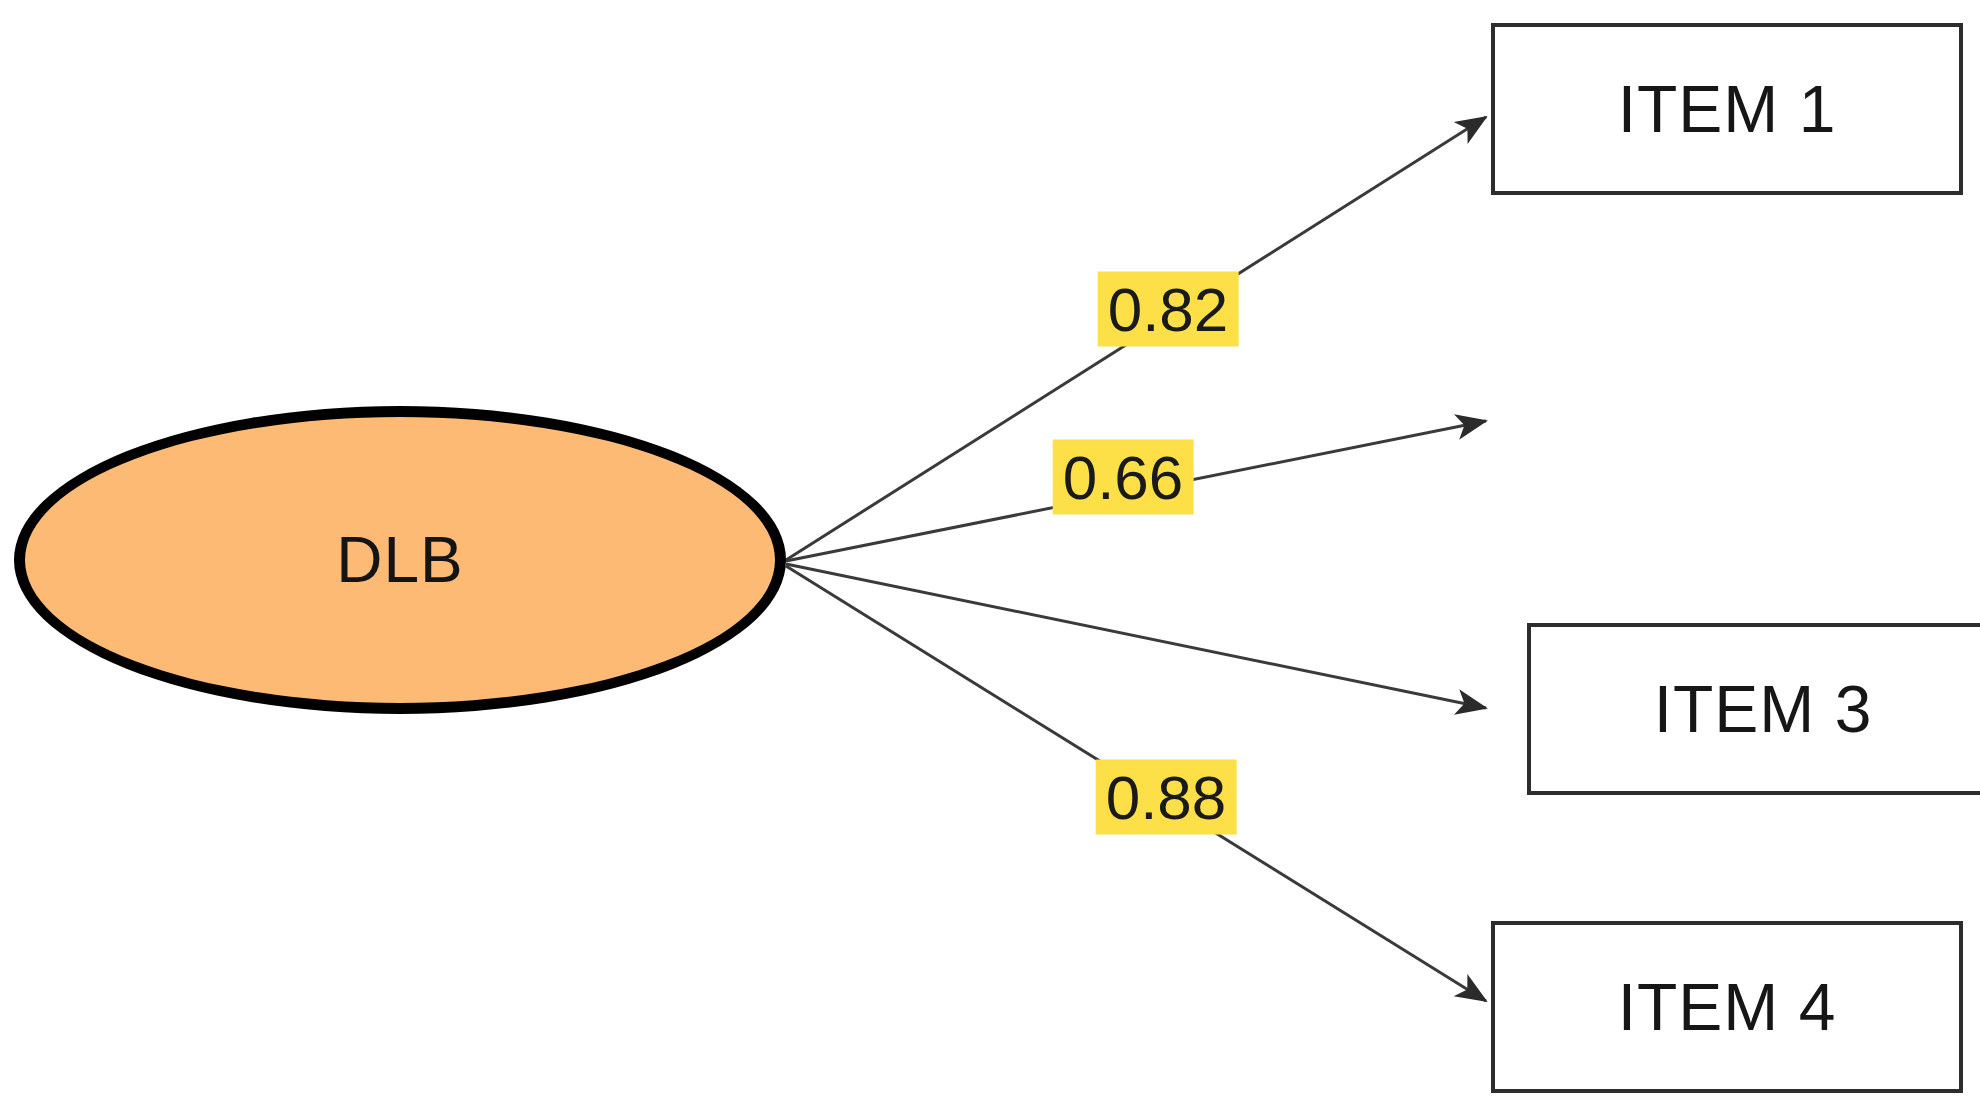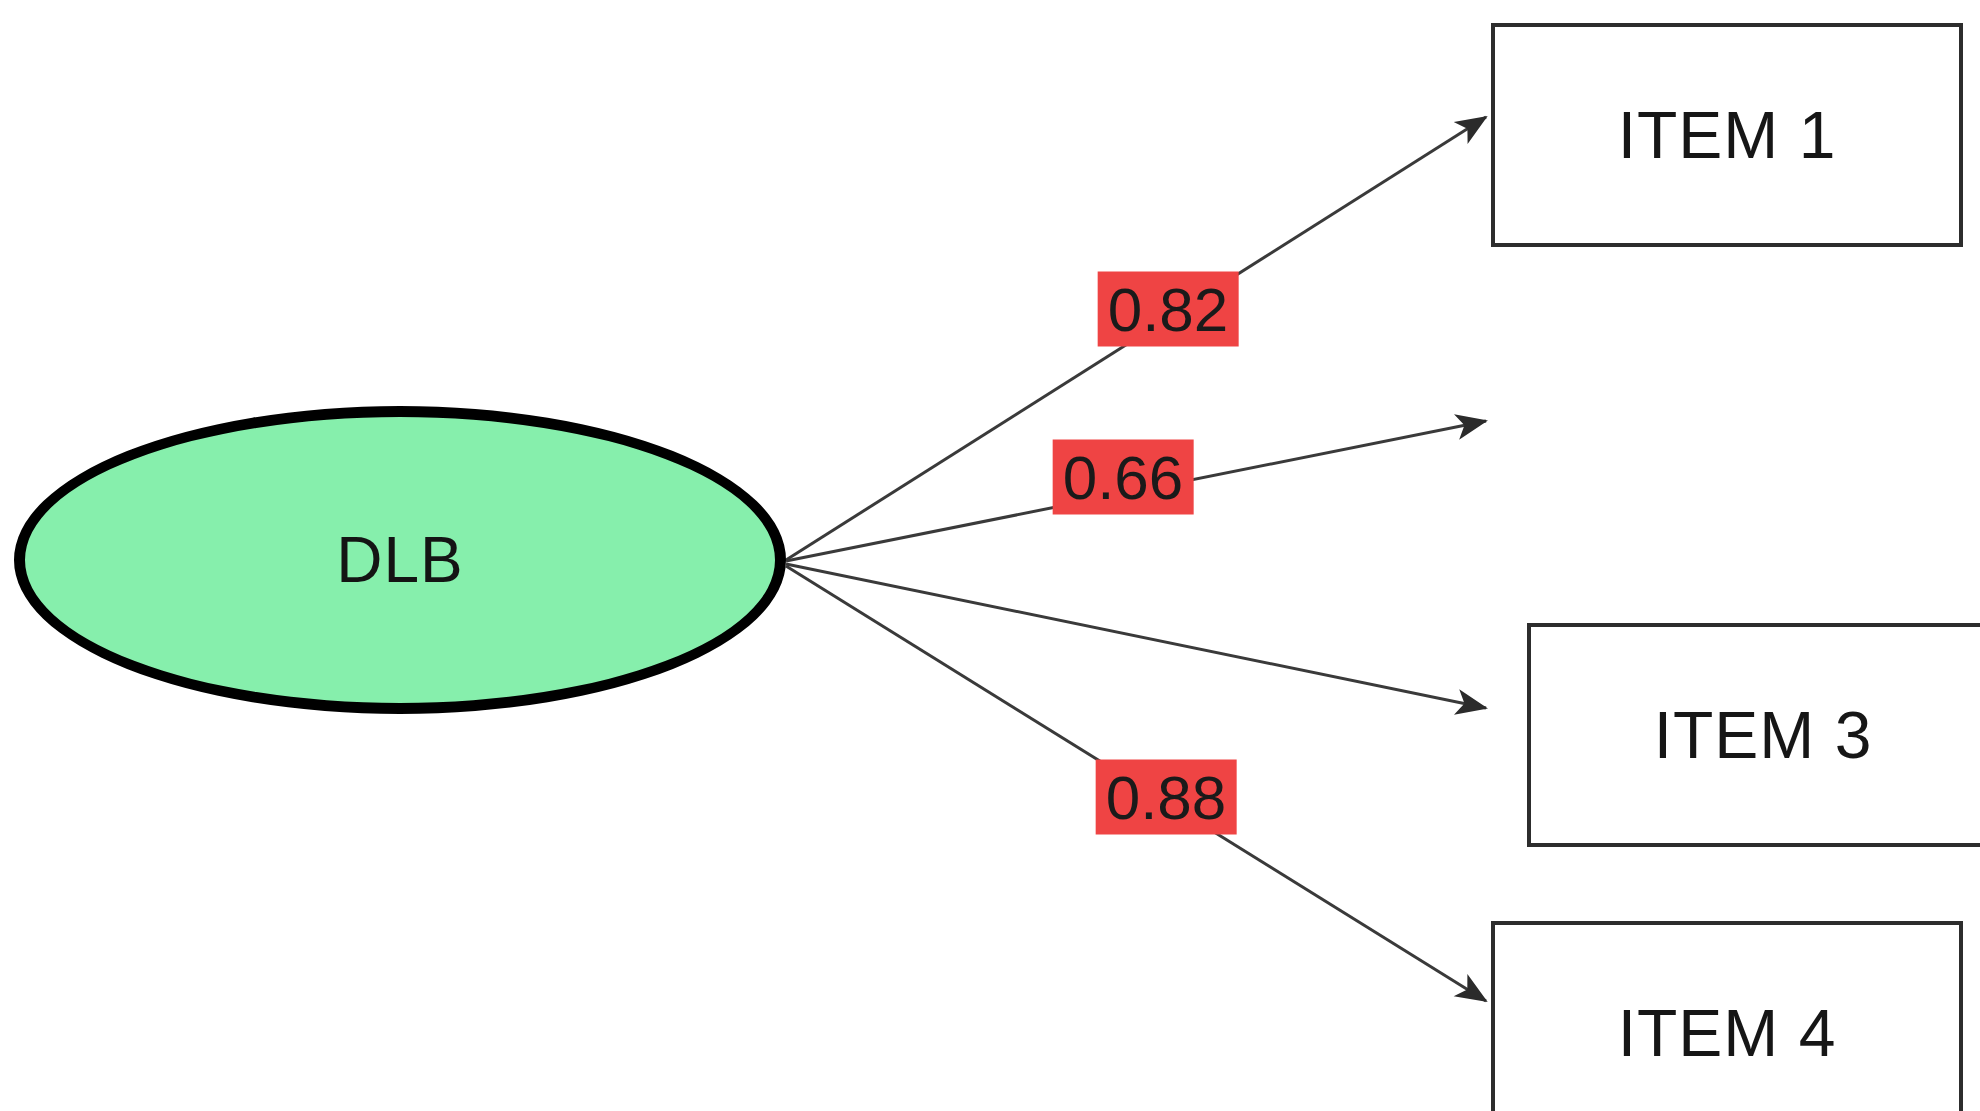--- a/index.html
+++ b/index.html
@@ -18,21 +18,21 @@
   
   .latent-ellipse {
     position: absolute;
     left: 14px;
     top: 406px;
     width: 772px;
     height: 308px;
     border: 11px solid #000000;
     border-radius: 50%;
     box-sizing: border-box;
-    background: #86efac;
+    background: #fdba74;
     display: flex;
     align-items: center;
     justify-content: center;
   }
   .latent-label {
     font-size: 64px;
     color: #141414;
     letter-spacing: 1px;
   }
   
@@ -45,21 +45,21 @@
   }
   svg.connectors line {
     stroke: #3a3a3a;
     stroke-width: 3;
   }
   
   .item-box {
     position: absolute;
     left: 1491px;
     width: 472px;
-    height: 224px;
+    height: 172px;
     border: 4px solid #2d2d2d;
     box-sizing: border-box;
     background: #ffffff;
     display: flex;
     align-items: center;
     justify-content: center;
   }
   .item-label {
     font-size: 66px;
     color: #161616;
@@ -67,21 +67,21 @@
     white-space: nowrap;
   }
   #item-box-1 { top: 23px; }
   #item-box-2 { top: 324px; }
   #item-box-3 { top: 623px; margin-left: 36px; }
   #item-box-4 { top: 921px; }
   
   .loading-label {
     position: absolute;
     transform: translate(-50%, -50%);
-    background: #ef4444;
+    background: #fde047;
     padding: 2px 10px;
     font-size: 62px;
     color: #1a1a1a;
     white-space: nowrap;
   }
   #loading-1 { left: 1168px; top: 309px; }
   #loading-2 { left: 1123px; top: 477px; }
   #loading-3 { left: 1173px; top: 658px; }
   #loading-4 { left: 1166px; top: 797px; }
 </style>

